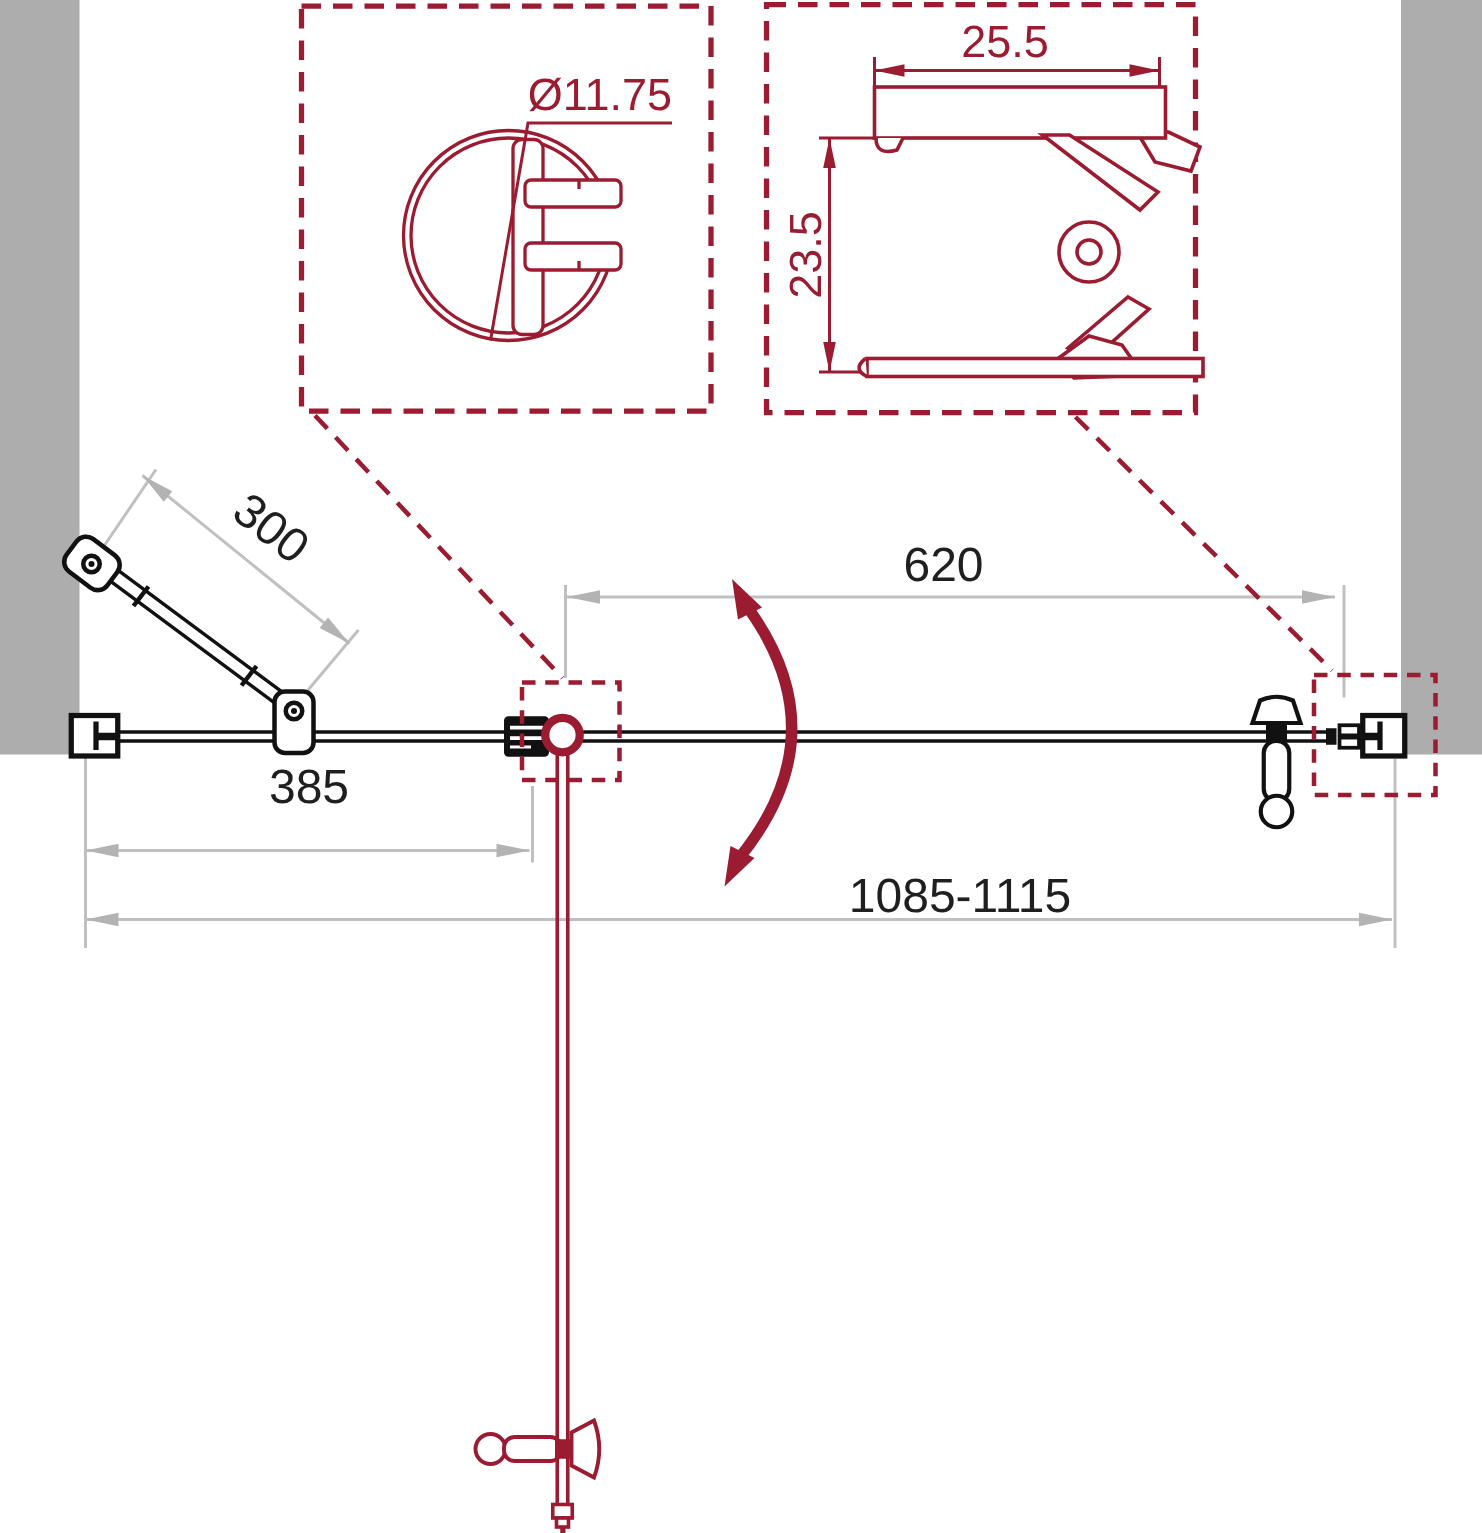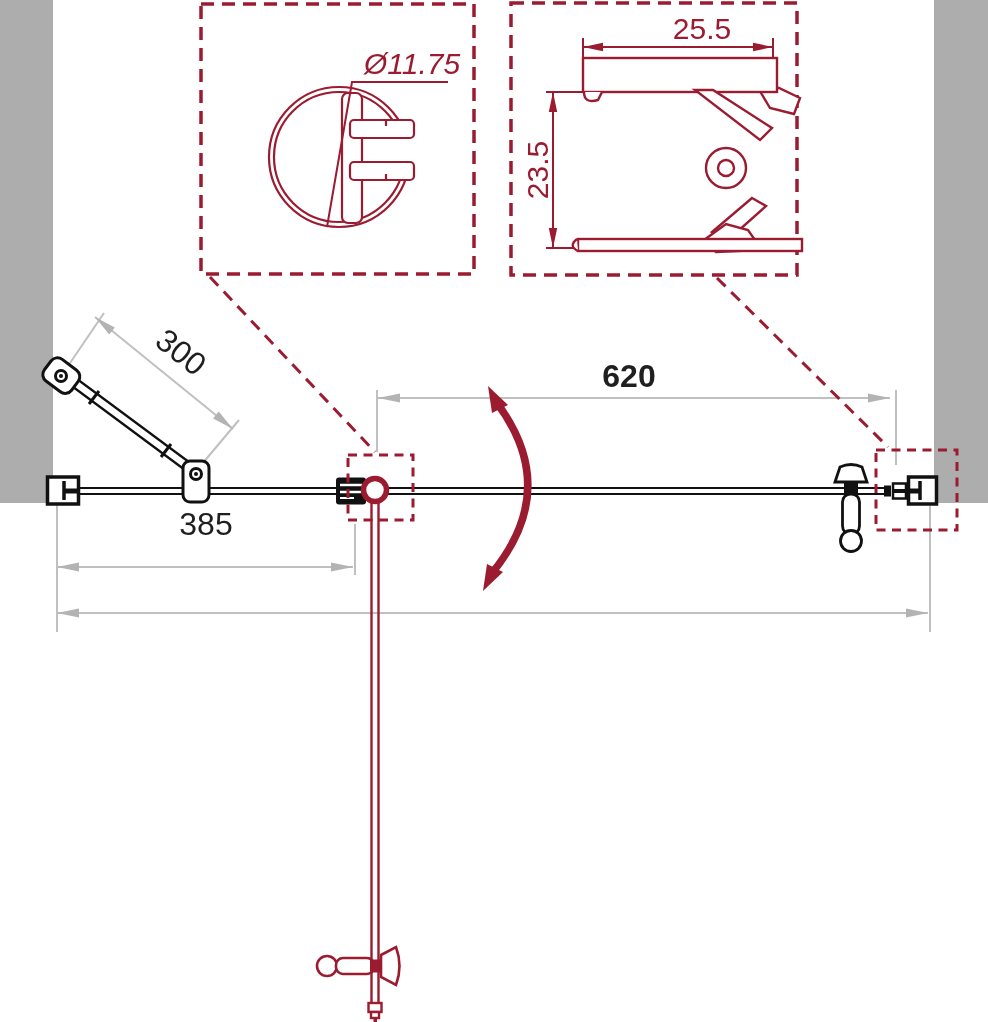--- a/index.html
+++ b/index.html
@@ -179,19 +179,20 @@
     <polygon points="752,198 766,206 728,240 712,232"></polygon>
     <polygon points="704,240 726,224 748,230 762,250 716,252"></polygon>
     <circle cx="726" cy="168" r="20"></circle>
     <circle cx="726" cy="168" r="8"></circle>
     <rect x="578" y="239" width="224" height="12"></rect>
     <path d="M578,251 Q568,246 577,239" fill="#ffffff"></path>
   </g>
 
 </svg>
 
-<div class="lbl red" style="left:412px;top:64px;font-style:italic;">Ø11.75</div>
-<div class="lbl red" style="left:670px;top:29px;margin-left:32px;">25.5</div>
+<div class="lbl red" style="left:400px;top:64px;">Ø11.75</div>
+<div class="lbl red" style="left:670px;top:29px;">25.5</div>
 <div class="lbl red rot90" style="left:538px;top:170px;">23.5</div>
 <div class="lbl rot300" style="left:181px;top:352px;">300</div>
-<div class="lbl" style="left:629px;top:376px;font-weight:bold;">620</div>
+<div class="lbl" style="left:629px;top:376px;">620</div>
 <div class="lbl" style="left:206px;top:524px;">385</div>
+<div class="lbl" style="left:640px;top:597px;">1085-1115</div>
 </div>
 
 </body></html>

